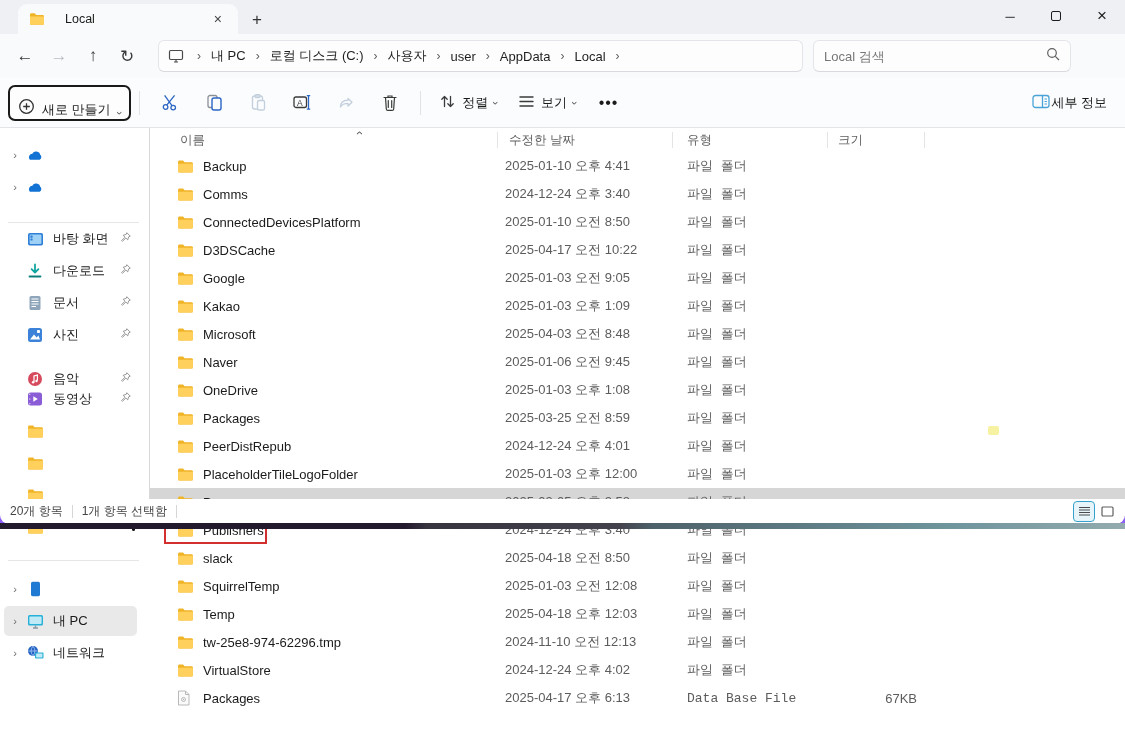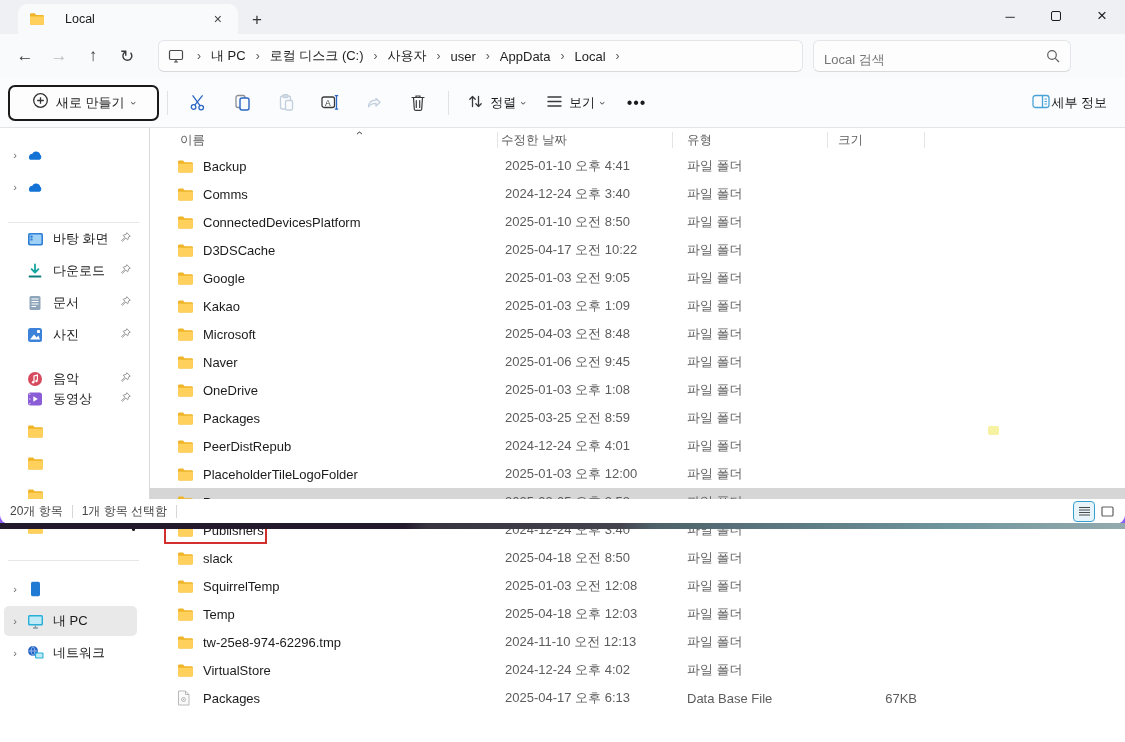--- a/index.html
+++ b/index.html
@@ -22,30 +22,30 @@
   
   .navbar { height:44px; background:#f9fafb; display:flex; align-items:center; }
   .navbtn { width:34px; text-align:center; font-size:17px; color:#3a3a3a; }
   .navbtn.disabled { color:#b9bcc2; }
   .addressbox { margin-left:14px; width:645px; height:32px; background:#fdfdfe; border:1px solid #e4e5e9;
     border-bottom-color:#d9dade; border-radius:6px; display:flex; align-items:center; padding:0 8px; }
   .crumbs { display:flex; align-items:center; font-size:13px; color:#1f1f1f; }
   .crumb { padding:3px 7px; border-radius:4px; }
   .crumb-sep { color:#5c5c5c; font-size:12px; padding:0 3px; }
   .searchbox { margin-left:10px; width:258px; height:32px; background:#fdfdfe; border:1px solid #e4e5e9;
-    border-bottom-color:#d9dade; border-radius:6px; display:flex; align-items:flex-end; padding:4px 10px; }
+    border-bottom-color:#d9dade; border-radius:6px; display:flex; align-items:center; padding:12px 10px; }
   .searchbox input { flex:1; border:none; outline:none; background:transparent; font-size:13px;
     font-family:inherit; color:#1f1f1f; }
   .searchbox input::placeholder { color:#767676; }
 
   
   .toolbar { height:50px; background:#fbfcfd; border-bottom:1px solid #e3e4e8;
     display:flex; align-items:center; position:relative; }
   .newbtn { margin-left:8px; height:36px; border:2px solid #1a1a1a; border-radius:7px; background:#fdfdfe;
-    display:flex; align-items:center; padding:0 22px; gap:7px; }
+    display:flex; align-items:flex-end; padding:0 8px; gap:7px; }
   .newbtn-label { font-size:13px; color:#1b1b1b; }
   .tb-sep { width:1px; height:24px; background:#e1e2e6; margin:0 8px; }
   .tbicon { width:44px; display:flex; justify-content:center; align-items:center; }
   .tbtextbtn { display:flex; align-items:center; gap:6px; padding:0 10px; font-size:13px; color:#1b1b1b; height:36px; }
   .chev { display:inline-block; transform:rotate(90deg); font-size:11px; color:#5c5c5c; }
   .chev-up { display:inline-block; transform:rotate(-90deg); font-size:12px; color:#5c5c5c; }
   .more { font-size:16px; color:#1b1b1b; letter-spacing:1px; padding:0 12px; }
   .details-btn { position:absolute; right:18px; display:flex; align-items:center; gap:0; font-size:13px; color:#1b1b1b; }
 
   
@@ -63,32 +63,32 @@
   .sb-pin { width:16px; flex:none; margin-right:2px; }
   .sb-div { position:absolute; left:8px; right:10px; height:1px; background:#e6e6e6; }
   .sb-thumb { position:absolute; width:2.5px; background:#111; border-radius:2px; }
 
   
   .listarea { position:relative; flex:1; }
   .lheader { display:flex; height:24px; align-items:center; font-size:12.5px; color:#5f5f5f; position:relative; }
   .hcell { height:100%; display:flex; align-items:center; position:relative; }
   .hcell + .hcell::before { content:""; position:absolute; left:0; top:4px; bottom:4px; width:1px; background:#e4e4e4; }
   .h-name { width:347px; padding-left:30px; }
-  .h-date { width:175px; padding-left:4px; }
+  .h-date { width:175px; padding-left:12px; }
   .h-type { width:155px; padding-left:15px; }
   .h-size { width:98px; padding-left:11px; }
   .h-size::after { content:""; position:absolute; right:0; top:4px; bottom:4px; width:1px; background:#e4e4e4; }
   .sortcaret { position:absolute; left:207px; top:-2px; color:#555; }
 
   .frow { display:flex; height:28px; align-items:center; font-size:13px; color:#1b1b1b; }
   .frow.sel { background:#d6d6d6; }
   .cell { height:100%; display:flex; align-items:center; }
   .c-name { width:347px; padding-left:27px; }
   .c-date { width:175px; padding-left:8px; color:#5c5c5c; }
-  .c-type { width:155px; padding-left:15px; color:#5c5c5c; }
+  .c-type { width:155px; padding-left:15px; color:#5c5c5c;font-family:Liberation Mono, monospace; }
   .c-size { width:98px; justify-content:flex-end; padding-right:8px; color:#5c5c5c; }
   .ficon { width:17px; height:15px; flex:none; display:flex; align-items:center; }
   .fname { margin-left:9px; white-space:nowrap; }
 
   .redbox { position:absolute; left:14px; top:382px; width:103px; height:34px;
     border:2.5px solid #d32f2f; pointer-events:none; }
   .ydot { position:absolute; left:838px; top:298px; width:11px; height:9px;
     background:#f7f2a2; border-radius:2px; filter:blur(0.4px); }
 
   

